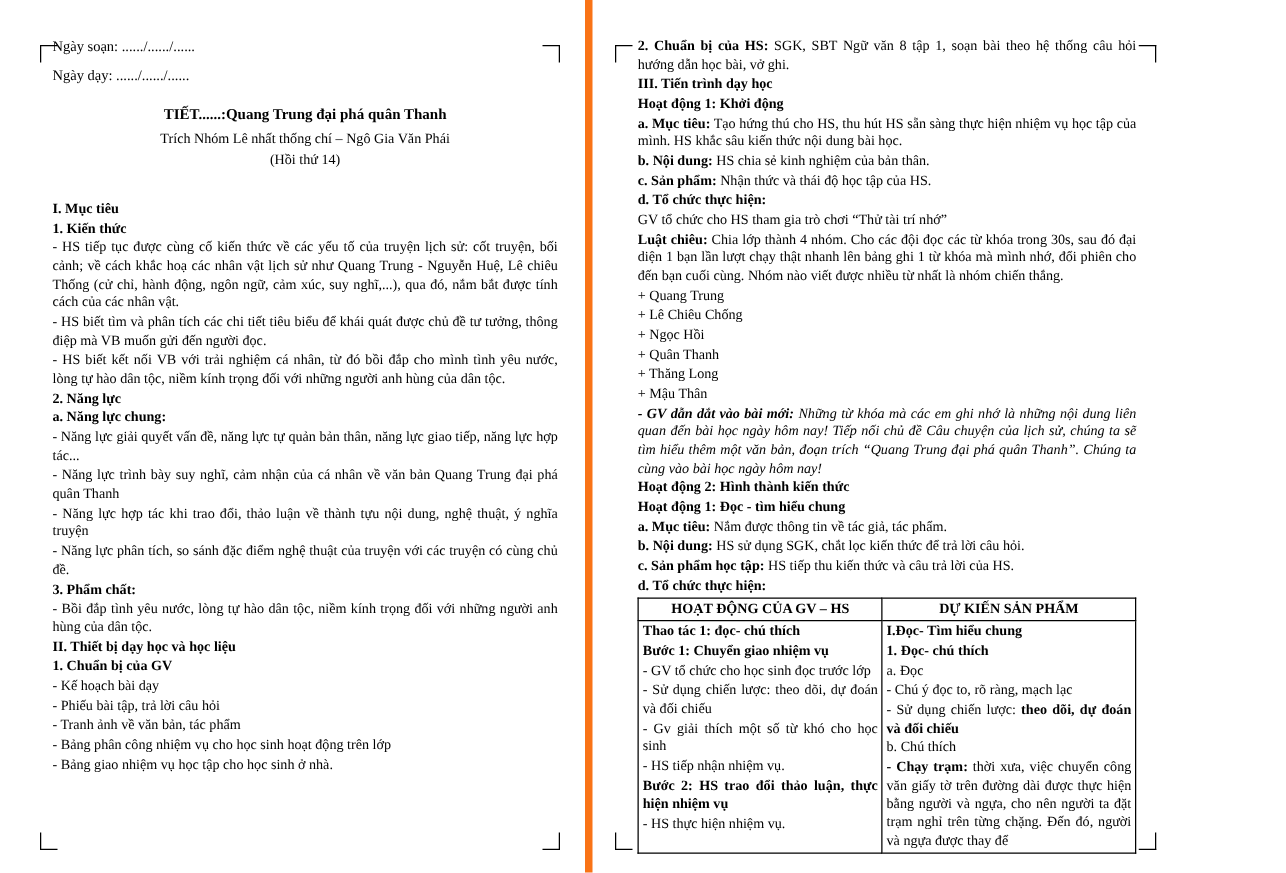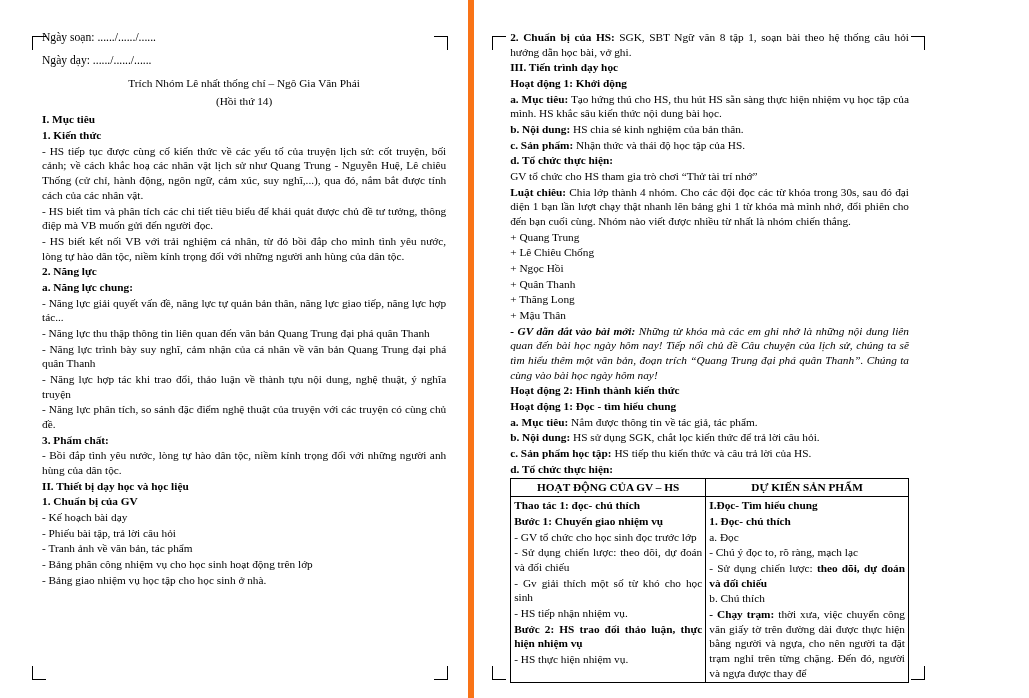--- a/index.html
+++ b/index.html
@@ -64,21 +64,21 @@
     margin-bottom: 4px;
   }
   .subtitle {
     text-align: center;
     font-size: 11.3px;
     margin-bottom: 3px;
   }
   .subtitle2 {
     text-align: center;
     font-size: 11.3px;
-    margin-bottom: 4px;
+    margin-bottom: 24px;
   }
   .dateline { font-size: 11.6px; margin-bottom: 8px; }
   .center-head {
     text-align: left;
     font-weight: bold;
   }
   table.act {
     border-collapse: collapse;
     width: 100%;
     margin-top: 2px;
@@ -105,33 +105,33 @@
   <div class="page left">
     <div class="crop tl"></div>
     <div class="crop tr"></div>
     <div class="crop bl"></div>
     <div class="crop br"></div>
 
     <div class="col-body">
       <p class="dateline">Ngày soạn: ....../....../......</p>
       <p class="dateline">Ngày dạy: ....../....../......</p>
 
+      <p class="title-main">TIẾT......:Quang Trung đại phá quân Thanh</p>
       <p class="subtitle">Trích Nhóm Lê nhất thống chí – Ngô Gia Văn Phái</p>
       <p class="subtitle2">(Hồi thứ 14)</p>
 
       <div id="left-blocks">
           <p class="b">I. Mục tiêu</p>
           <p class="b">1. Kiến thức</p>
           <p>- HS tiếp tục được cùng cố kiến thức về các yếu tố của truyện lịch sử: cốt truyện, bối cảnh; về cách khắc hoạ các nhân vật lịch sử như Quang Trung - Nguyễn Huệ, Lê chiêu Thống (cử chỉ, hành động, ngôn ngữ, cảm xúc, suy nghĩ,...), qua đó, nắm bắt được tính cách của các nhân vật.</p>
           <p>- HS biết tìm và phân tích các chi tiết tiêu biểu để khái quát được chủ đề tư tưởng, thông điệp mà VB muốn gửi đến người đọc.</p>
           <p>- HS biết kết nối VB với trải nghiệm cá nhân, từ đó bồi đắp cho mình tình yêu nước, lòng tự hào dân tộc, niềm kính trọng đối với những người anh hùng của dân tộc.</p>
           <p class="b">2. Năng lực</p>
           <p class="b">a. Năng lực chung:</p>
           <p>- Năng lực giải quyết vấn đề, năng lực tự quản bản thân, năng lực giao tiếp, năng lực hợp tác...</p>
-          <p>- Năng lực thu thập thông tin liên quan đến văn bản Quang Trung đại phá quân Thanh</p>
           <p>- Năng lực trình bày suy nghĩ, cảm nhận của cá nhân về văn bản Quang Trung đại phá quân Thanh</p>
           <p>- Năng lực hợp tác khi trao đổi, thảo luận về thành tựu nội dung, nghệ thuật, ý nghĩa truyện</p>
           <p>- Năng lực phân tích, so sánh đặc điểm nghệ thuật của truyện với các truyện có cùng chủ đề.</p>
           <p class="b">3. Phẩm chất:</p>
           <p>- Bồi đắp tình yêu nước, lòng tự hào dân tộc, niềm kính trọng đối với những người anh hùng của dân tộc.</p>
           <p class="b">II. Thiết bị dạy học và học liệu</p>
           <p class="b">1. Chuẩn bị của GV</p>
           <p>- Kế hoạch bài dạy</p>
           <p>- Phiếu bài tập, trả lời câu hỏi</p>
           <p>- Tranh ảnh về văn bản, tác phẩm</p>

